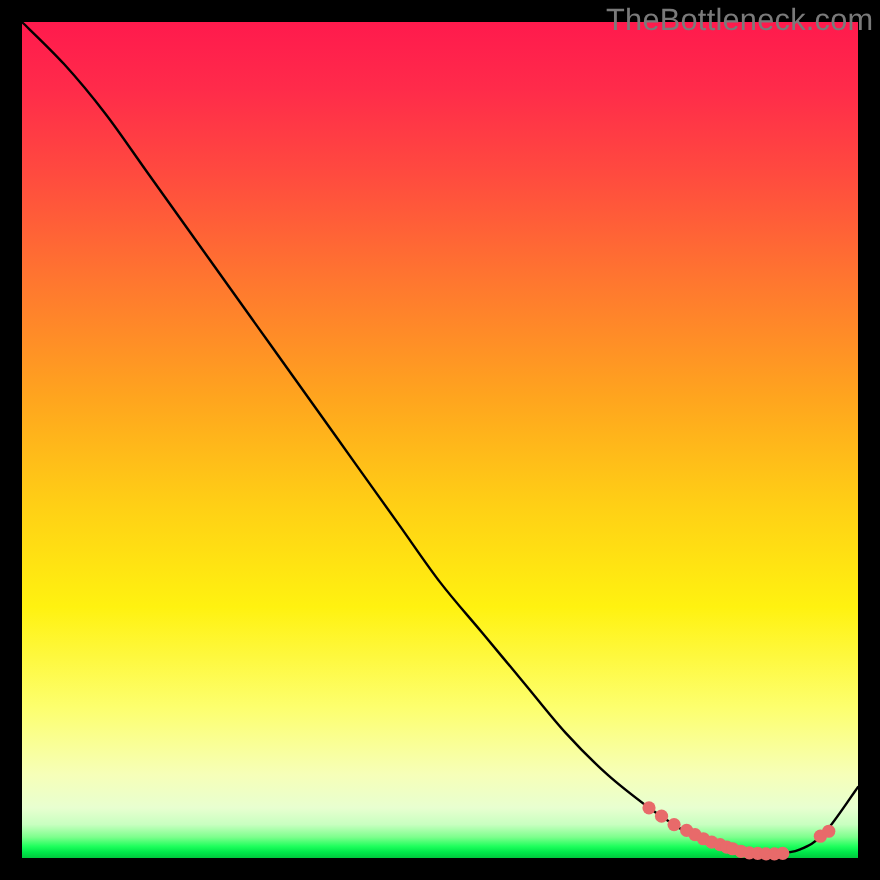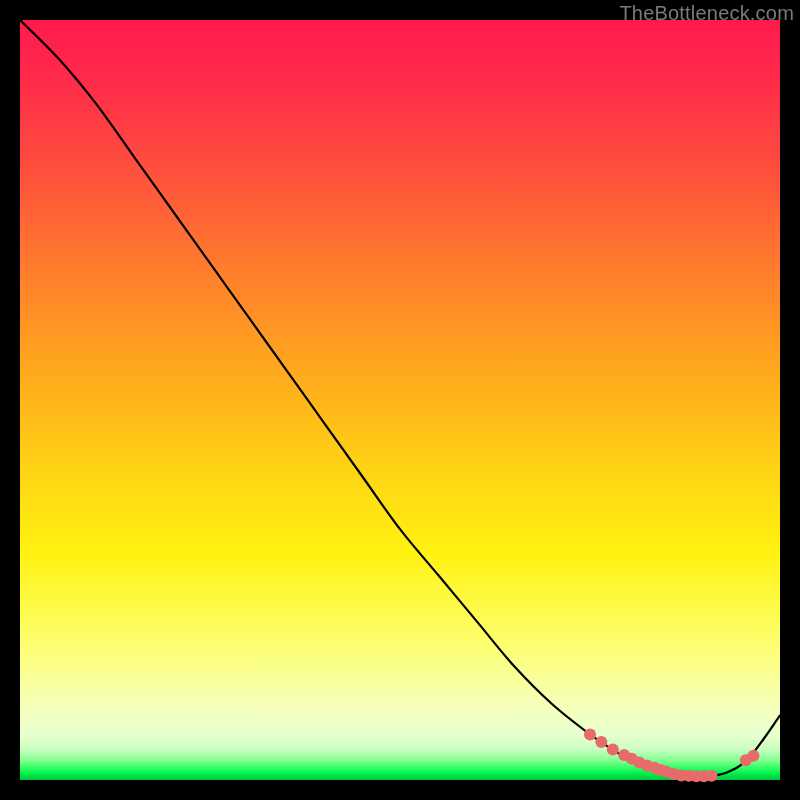--- a/index.html
+++ b/index.html
@@ -60,21 +60,21 @@
   }
   .marker {
     fill: #e86a6a;
     stroke: none;
   }
   .watermark {
     position: absolute;
     top: 2px;
     right: 6px;
     color: #7a7a7a;
-    font-size: 20px;
+    font-size: 28px;
     letter-spacing: 0.2px;
     user-select: none;
   }
 </style>
 </head>
 <body>
 
 <div class="stage">
   <div class="plot"></div>
 

